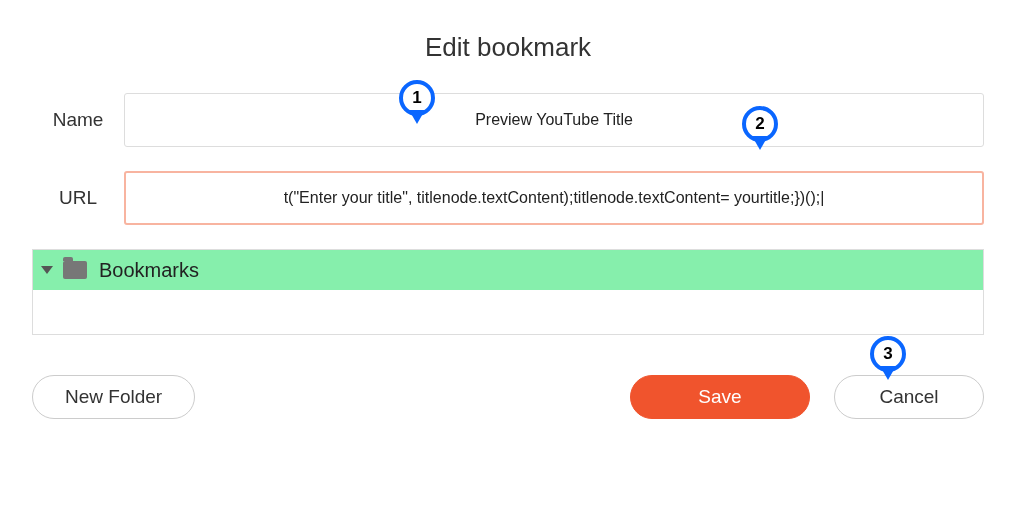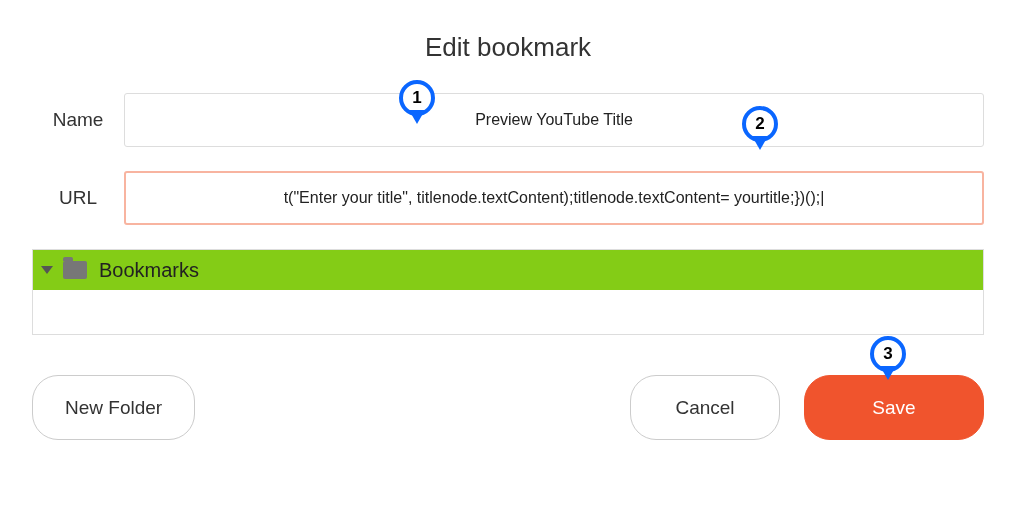--- a/index.html
+++ b/index.html
@@ -42,21 +42,21 @@
   }
   .text-input.focused {
     border: 2px solid #f8b4a0;
     background: #fff;
   }
   .tree {
     margin-top: 8px;
     border: 1px solid #ddd;
   }
   .tree-header {
-    background: #84cc16;
+    background: #86efac;
     height: 40px;
     display: flex;
     align-items: center;
     padding: 0 8px;
     font-size: 20px;
     color: #222;
   }
   .tree-header .disclosure {
     width: 0; height: 0;
     border-left: 6px solid transparent;
@@ -83,21 +83,21 @@
     height: 44px;
     background: #fff;
   }
   .button-row {
     display: flex;
     align-items: center;
     margin-top: 40px;
   }
   .spacer { flex: 1; }
   .btn {
-    height: 65px;
+    height: 44px;
     padding: 0 32px;
     border-radius: 26px;
     font-size: 19px;
     display: inline-flex;
     align-items: center;
     justify-content: center;
     cursor: pointer;
     border: 1px solid #ccc;
     background: #fff;
     color: #333;
@@ -159,19 +159,19 @@
     <span class="disclosure"></span>
     <span class="folder"></span>
     <span>Bookmarks</span>
   </div>
   <div class="tree-body"></div>
 </div>
 
 <div class="button-row">
   <button class="btn">New Folder</button>
   <div class="spacer"></div>
+  <button class="btn primary">Save</button>
   <button class="btn">Cancel</button>
-  <button class="btn primary">Save</button>
 </div>
 
 <div class="marker m1">1</div>
 <div class="marker m2">2</div>
 <div class="marker m3">3</div>
 
 </body></html>

